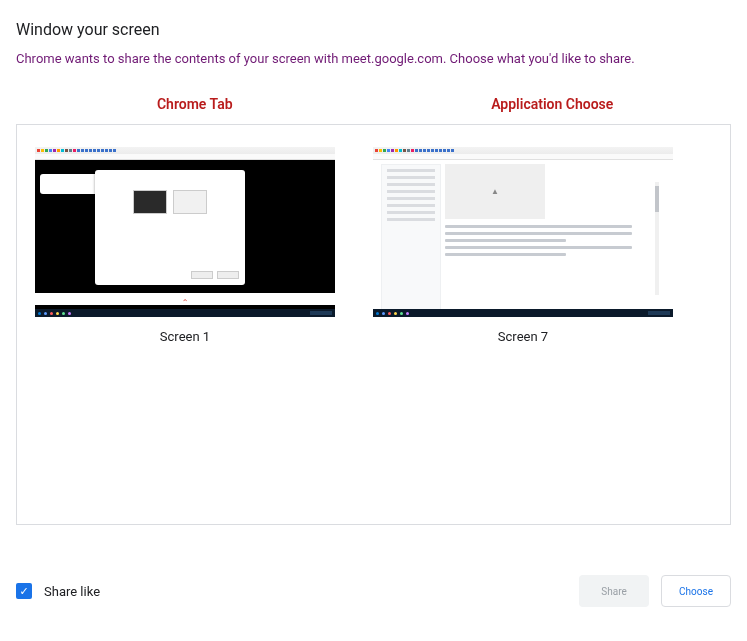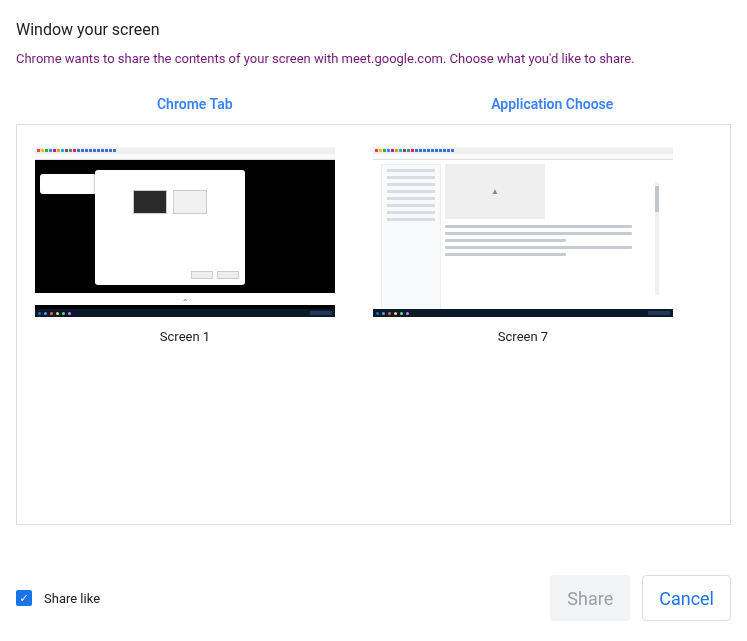--- a/index.html
+++ b/index.html
@@ -26,21 +26,21 @@
   .tabs {
     display: flex;
     border-bottom: 1px solid #dadce0;
   }
   .tab {
     flex: 1;
     text-align: center;
     padding: 10px 0 12px 0;
     font-size: 14px;
     font-weight: 600;
-    color: #3b82f6;
+    color: #b91c1c;
     cursor: pointer;
     position: relative;
   }
   .tab.active {
     color: #1a73e8;
   }
   .tab.active::after {
     content: "";
     position: absolute;
     left: 0; right: 0; bottom: -1px;
@@ -224,25 +224,25 @@
     width:16px;height:16px;
     background:#1a73e8;
     display:inline-flex;align-items:center;justify-content:center;
     color:#fff;font-size:11px;line-height:1;
     border-radius:2px;
     cursor:pointer;
   }
   .chk-label{font-size:13px;cursor:pointer;}
   .footer .spacer{flex:1;}
   .btn{
-    height:46px;
+    height:32px;
     min-width:70px;
     padding:0 16px;
     border-radius:4px;
-    font-size:18px;
+    font-size:10px;
     display:inline-flex;align-items:center;justify-content:center;
     cursor:pointer;
     border:1px solid transparent;
   }
   .btn.share{
     background:#f1f3f4;
     color:#9aa0a6;
     cursor:default;
   }
   .btn.cancel{
@@ -379,14 +379,14 @@
   </div>
 </div>
 
 <div class="footer">
   <span class="chk">
     <span>✓</span>
   </span>
   <span class="chk-label">Share like</span>
   <div class="spacer"></div>
   <div class="btn share">Share</div>
-  <div class="btn cancel">Cancel</div>
+  <div class="btn cancel">Choose</div>
 </div>
 
 </body></html>

